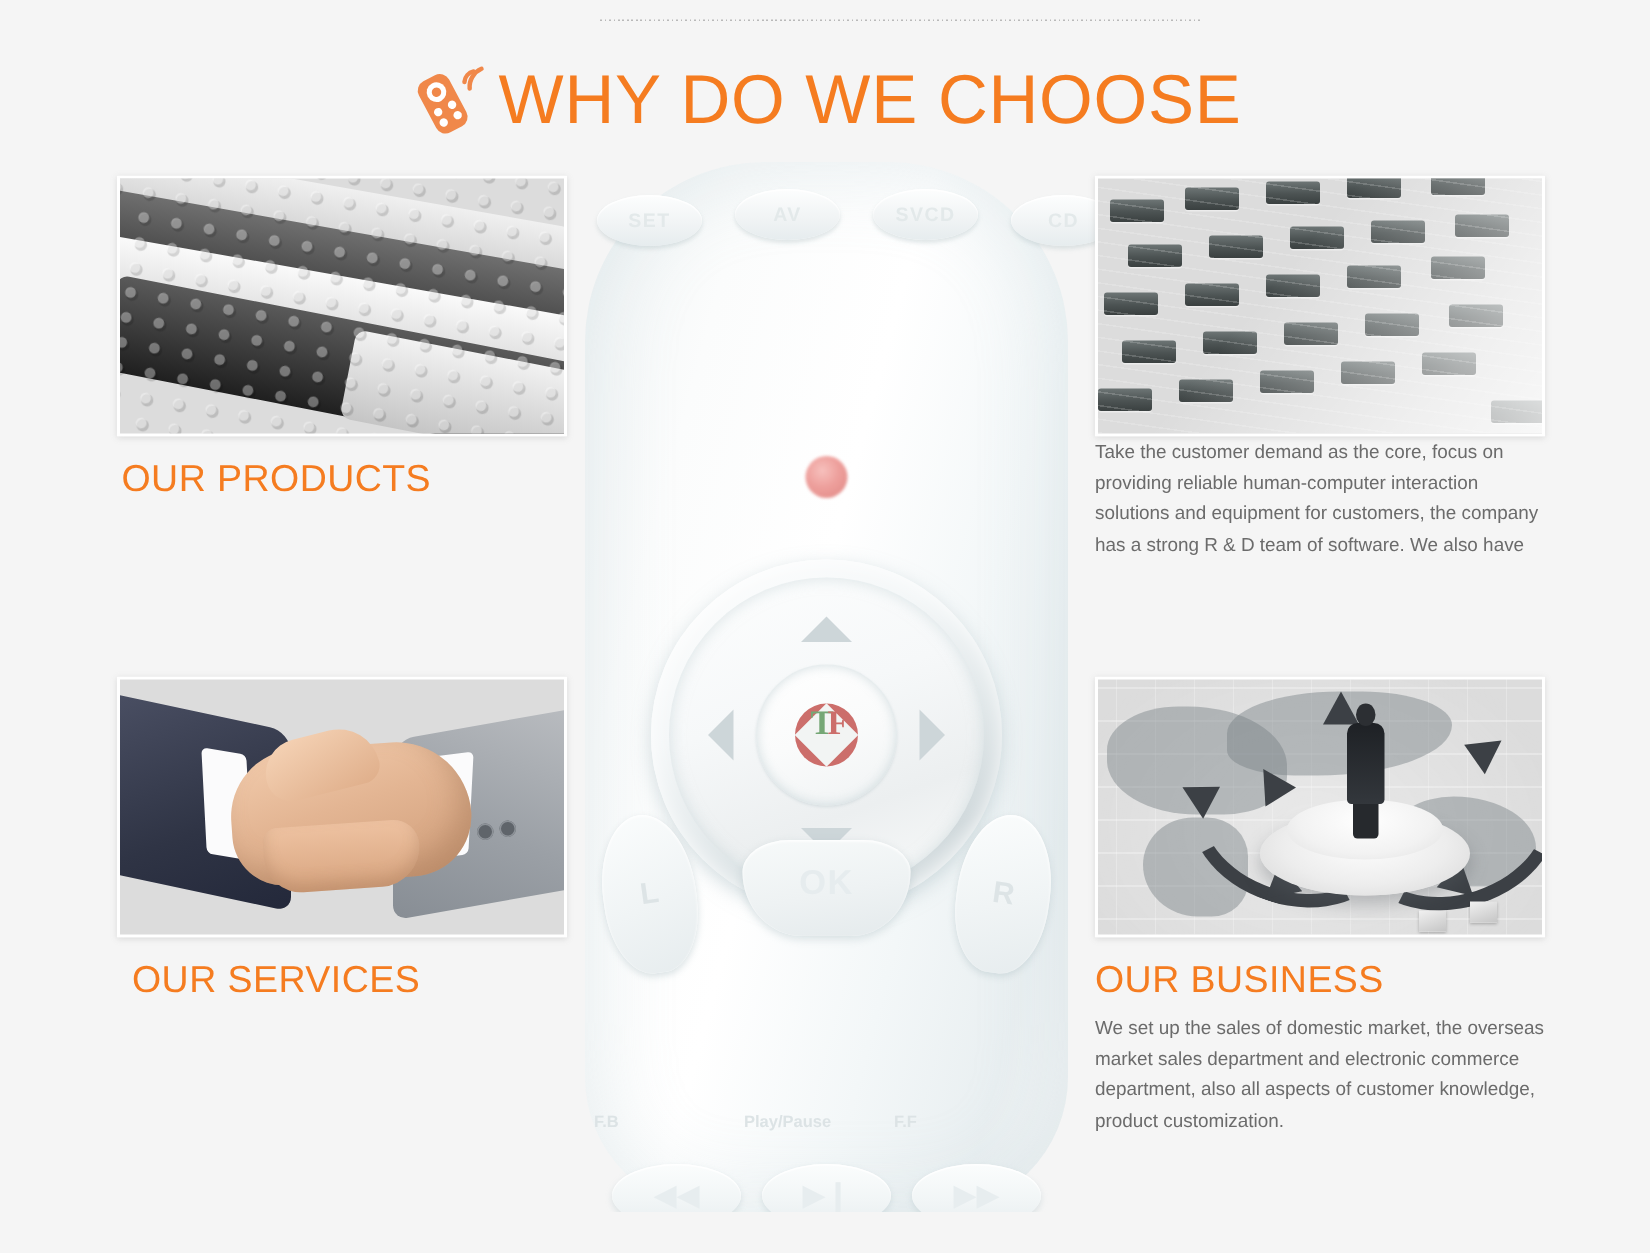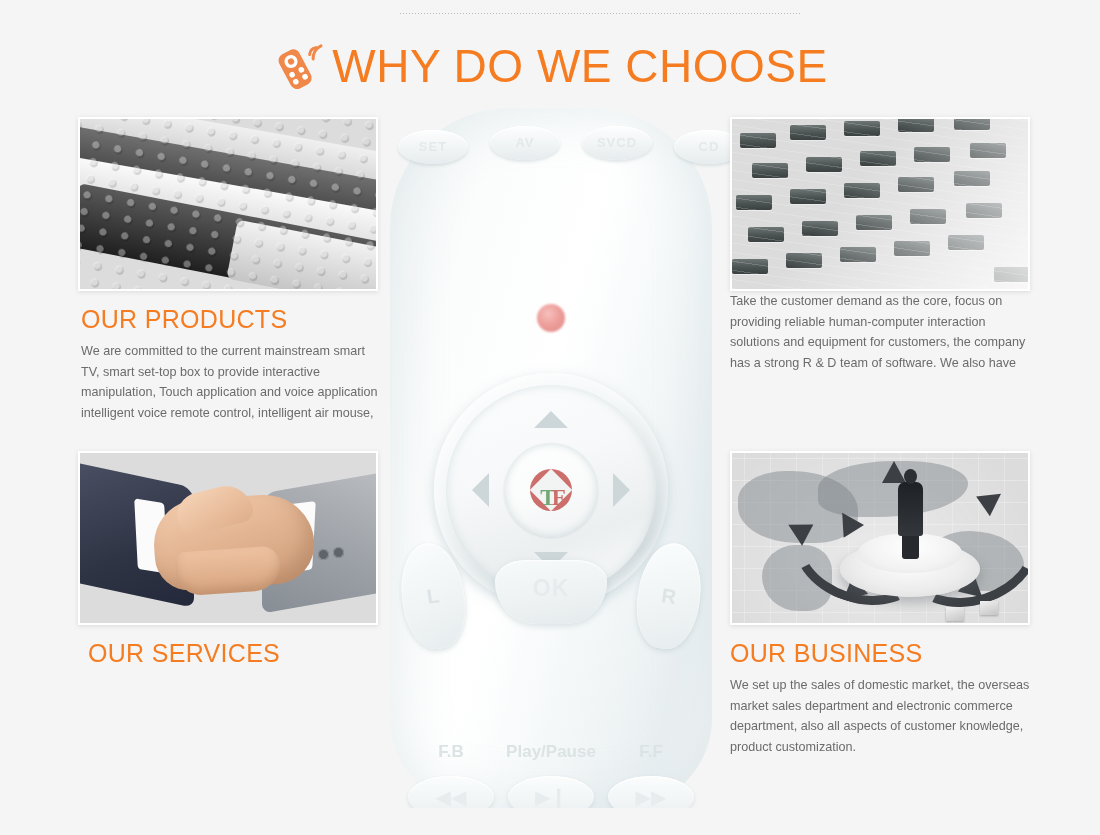--- a/index.html
+++ b/index.html
@@ -102,21 +102,21 @@
     width: 94px; height: 94px;
     border-radius: 50%;
     background: linear-gradient(160deg, #ffffff 0%, #fafbfb 50%, #f0f3f4 100%);
     box-shadow: inset 0 0 8px rgba(190,205,210,0.7), 0 1px 2px rgba(180,195,200,0.4);
   }
   .tf-logo {
     position: absolute;
     left: 50%; top: 50%; margin-left: -21px; margin-top: -21px;
     width: 42px; height: 42px; border-radius: 50%;
     background: #c9635f;
-    display: flex; align-items: flex-end; justify-content: center;
+    display: flex; align-items: flex-start; justify-content: center;
     opacity: .92;
   }
   .tf-diamond {
     position: absolute; left: 50%; top: 50%;
     margin-left: -15px; margin-top: -15px;
     width: 30px; height: 30px;
     background: #f2f4f3;
     transform: rotate(45deg);
   }
   .tf-text {
@@ -161,22 +161,22 @@
     border-radius: 44px 44px 56px 56px / 30px 30px 60px 60px;
     background: linear-gradient(170deg, #f7fafa 0%, #eef2f3 55%, #e4eaec 100%);
     box-shadow: 0 2px 6px rgba(175,192,198,0.45), inset 0 1px 2px #fff;
     color: #e6ecee; font-size: 23px; font-weight: bold;
     text-align: center; line-height: 56px; letter-spacing: 1px;
   }
 
   
   .rb-lbl {
     position: absolute;
-    color: #dce3e5; font-size: 17px; font-weight: bold;
-    text-align: center; width: 110px;
+    color: #dce3e5; font-size: 11px; font-weight: bold;
+    width: 110px;
   }
   .rb-lbl.fb   { left: 6px;   top: 634px; }
   .rb-lbl.pp   { left: 106px; top: 634px; }
   .rb-lbl.ff   { left: 206px; top: 634px; }
 
   .rb-tbtn {
     position: absolute;
     width: 86px; height: 42px; border-radius: 50%;
     background: linear-gradient(180deg, #fbfdfd 0%, #f1f5f6 60%, #e8eef0 100%);
     box-shadow: 0 2px 4px rgba(178,194,200,0.4), inset 0 1px 1px #fff;
@@ -480,21 +480,20 @@
 <div class="card products">
   <div class="photo ph-remotes">
     <span class="stick s1"></span>
     <span class="stick s2"></span>
     <span class="stick s3"></span>
     <span class="stick s4"></span>
     <span class="stick s5"></span>
     <span class="dots"></span>
   </div>
   <h2>OUR PRODUCTS</h2>
-  <p>We are committed to the current mainstream smart TV, smart set-top box to provide interactive manipulation, Touch application and voice application intelligent voice remote control, intelligent air mouse,</p>
 </div>
 
 <div class="card technology">
   <div class="photo ph-circuit">
     <span class="chip" style="left:8px;  top:14px;"></span>
     <span class="chip" style="left:58px; top:6px;"></span>
     <span class="chip" style="left:112px;top:2px;"></span>
     <span class="chip" style="left:166px;top:-2px;"></span>
     <span class="chip" style="left:222px;top:-4px;"></span>
     <span class="chip" style="left:20px; top:44px;"></span>

